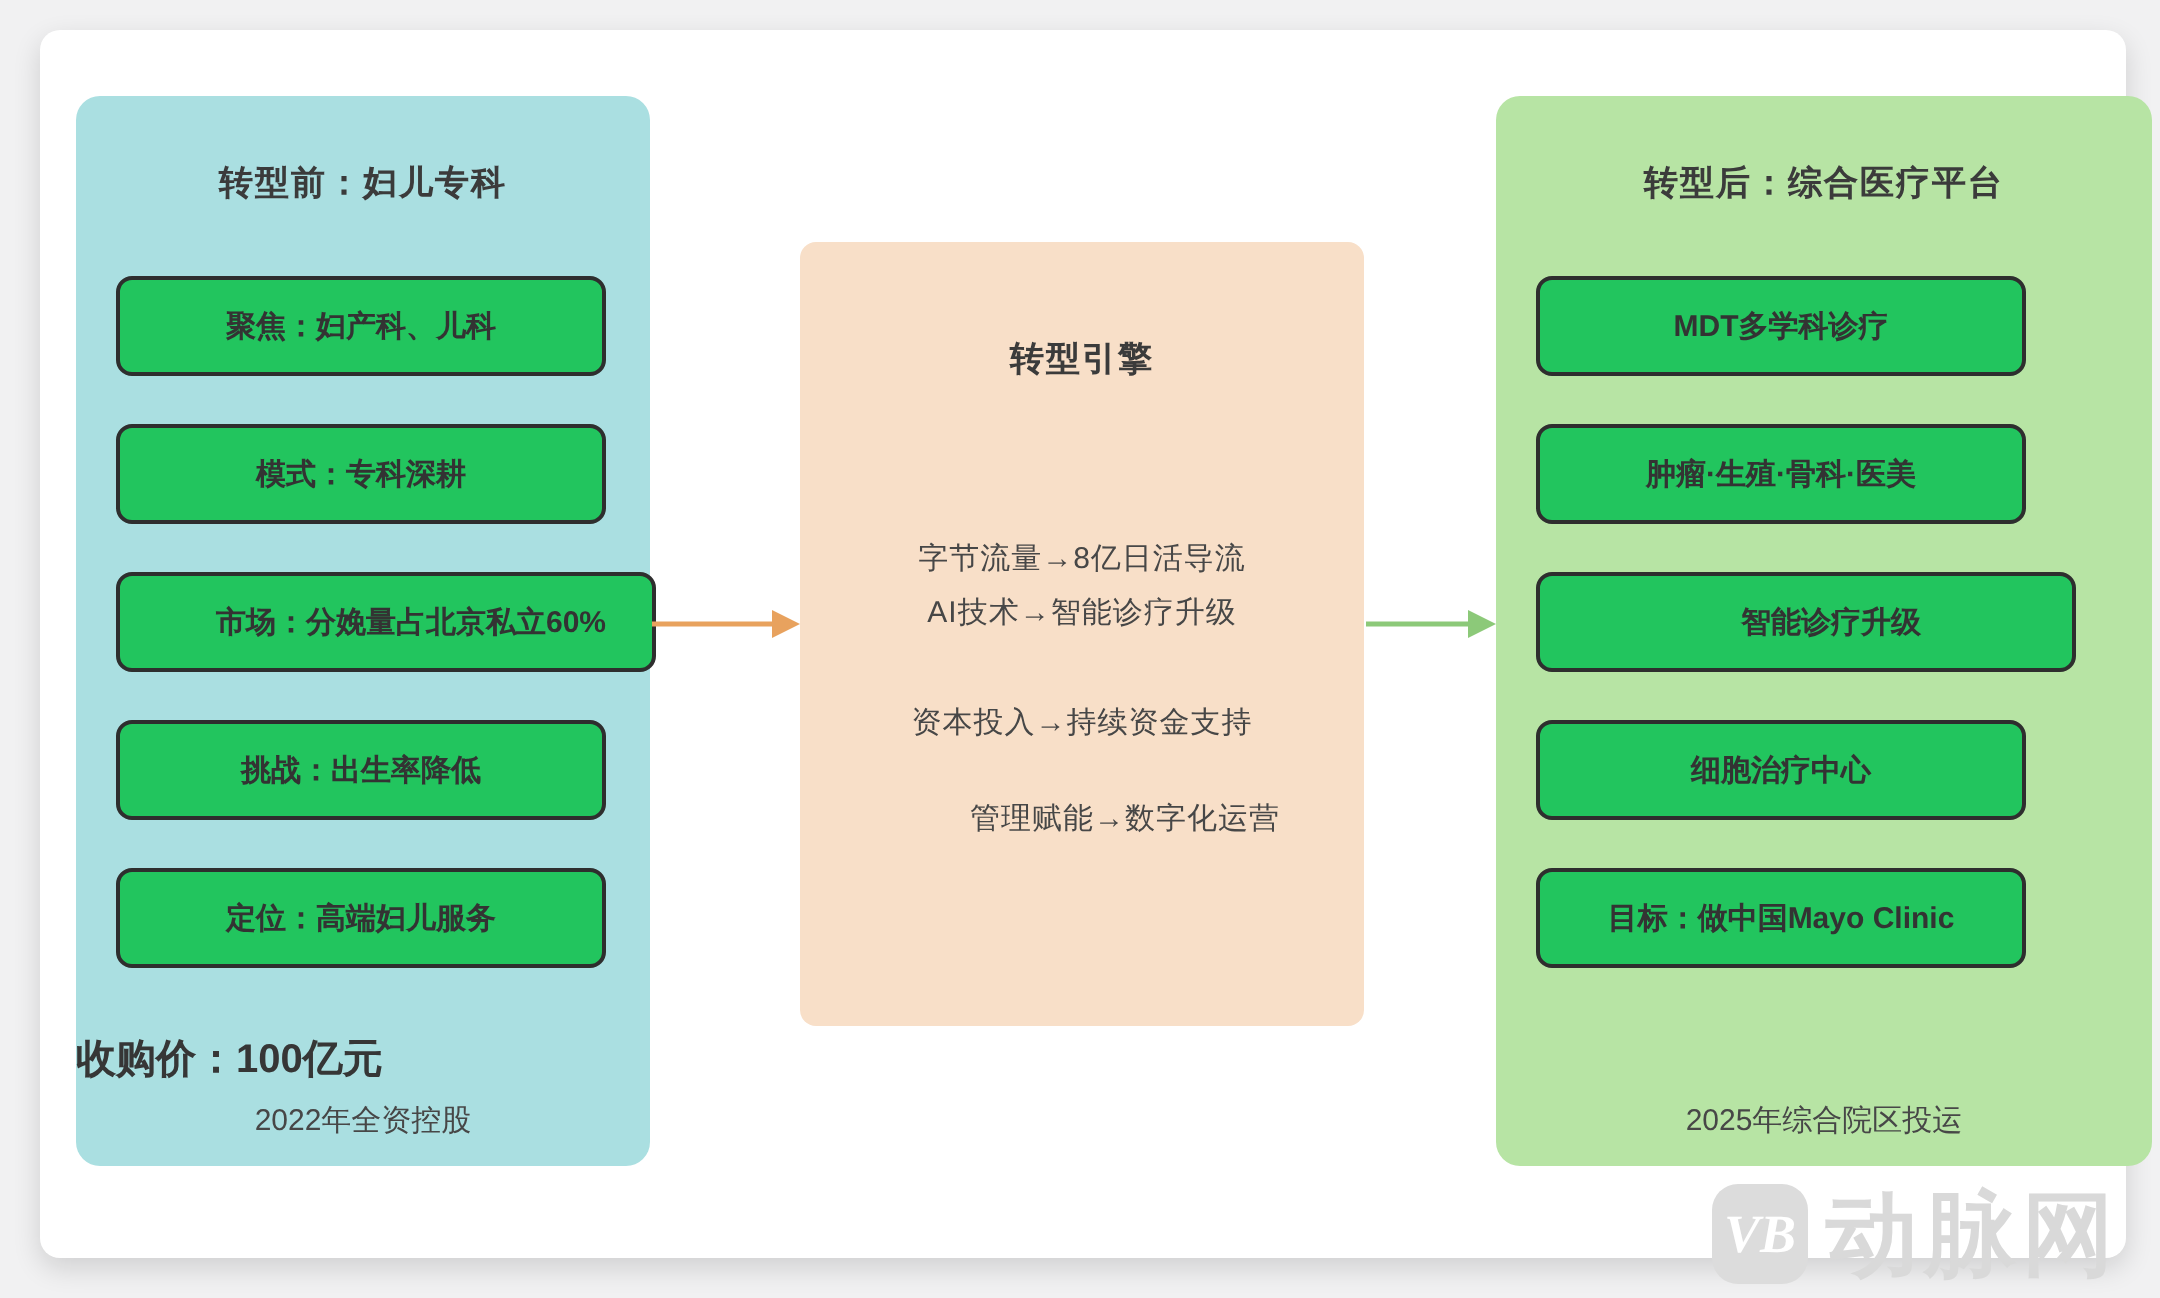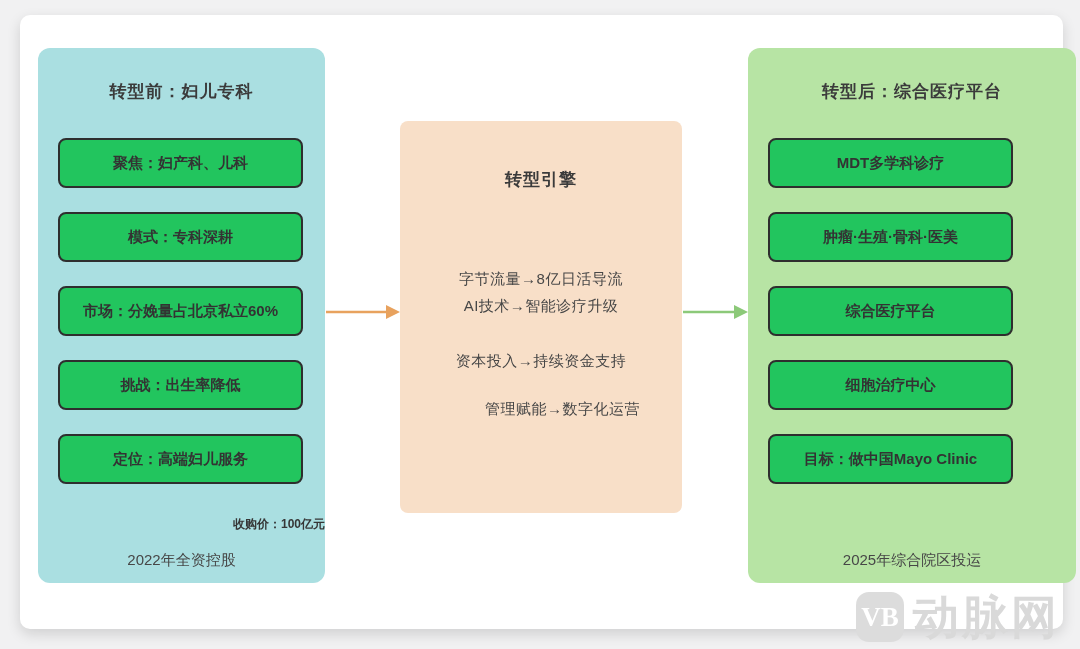--- a/index.html
+++ b/index.html
@@ -66,41 +66,41 @@
     border-radius: 8px;
     display: flex;
     align-items: center;
     justify-content: center;
     font-size: 15px;
     font-weight: bold;
     color: #333333;
   }
   .box-0 { top: 90px; }
   .box-1 { top: 164px; }
-  .box-2 { top: 238px; }
+  .box-2 { top: 238px; padding-left: 25px; }
   .box-3 { top: 312px; }
   .box-4 { top: 386px; }
   .engine-item {
     position: absolute;
     left: 0; right: 0;
     text-align: center;
     font-size: 15px;
     color: #474747;
     letter-spacing: 0.5px;
   }
   .eng-0 { top: 121px; margin-top: 28px; }
   .eng-1 { top: 176px; }
   .eng-2 { top: 231px; }
   .eng-3 { top: 279px; padding-left: 43px; }
   .footer-bold {
     position: absolute;
     top: 468px;
     left: 0; right: 0;
-    text-align: right;
-    font-size: 12px;
+    text-align: left;
+    font-size: 20px;
     font-weight: bold;
     color: #363636;
   }
   .footer-note {
     position: absolute;
     top: 503px;
     left: 0; right: 0;
     text-align: center;
     font-size: 15px;
     color: #474747;
@@ -125,20 +125,21 @@
     width: 48px;
     height: 50px;
     background: #dcdcdc;
     border-radius: 13px;
     display: flex;
     align-items: center;
     justify-content: center;
     color: #ffffff;
     font-size: 27px;
     font-weight: bold;
+    font-style: italic;
     font-family: "Liberation Serif", "DejaVu Serif", serif;
   }
   .wm-text {
     font-size: 46px;
     font-weight: bold;
     color: #d9d9d9;
     letter-spacing: 3px;
     line-height: 50px;
     white-space: nowrap;
   }
@@ -175,21 +176,21 @@
 
   <svg class="arrow arrow-right" viewBox="0 0 65 18">
     <line x1="0" y1="9" x2="53" y2="9" stroke-width="2.5" stroke="#8cc979"></line>
     <polygon points="51,2 65,9 51,16" fill="#8cc979"></polygon>
   </svg>
 
   <div class="panel panel-right">
     <div class="panel-title">转型后：综合医疗平台</div>
     <div class="item-box box-0">MDT多学科诊疗</div>
     <div class="item-box box-1">肿瘤·生殖·骨科·医美</div>
-    <div class="item-box box-2">综合医疗平台</div>
+    <div class="item-box box-2">智能诊疗升级</div>
     <div class="item-box box-3">细胞治疗中心</div>
     <div class="item-box box-4">目标：做中国Mayo Clinic</div>
     <div class="footer-note">2025年综合院区投运</div>
   </div>
 
   <div class="watermark">
     <div class="wm-logo">VB</div>
     <div class="wm-text">动脉网</div>
   </div>
 </div>

